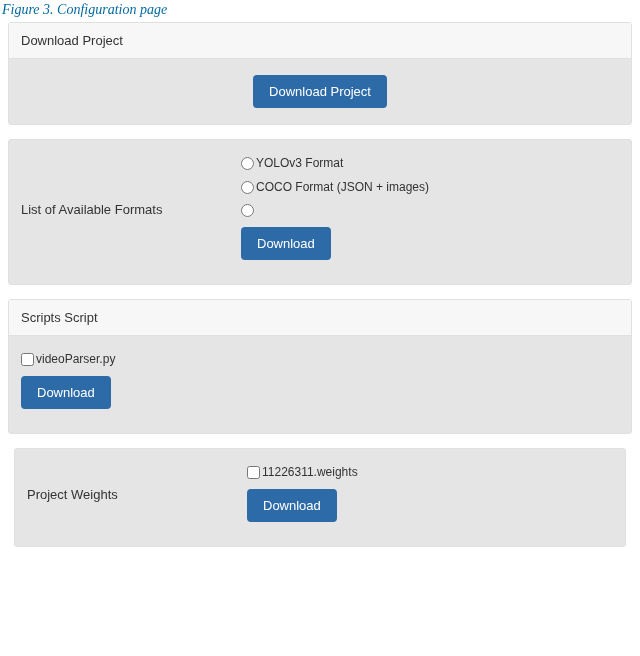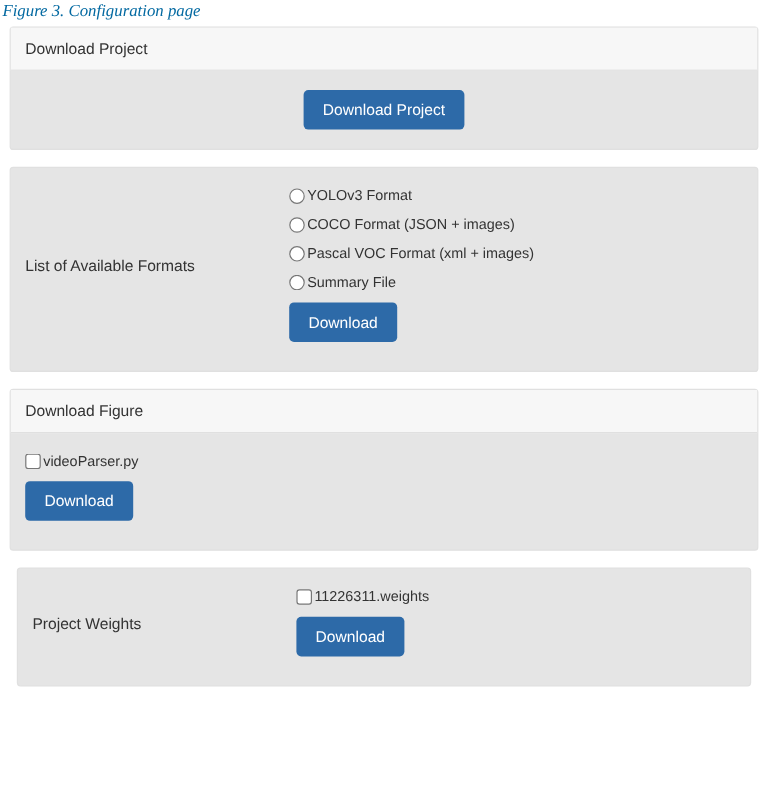--- a/index.html
+++ b/index.html
@@ -103,36 +103,31 @@
         <label class="option-line">
           <input type="radio" name="fmt" style="">
           <span>YOLOv3 Format</span>
         </label>
         <label class="option-line">
           <input type="radio" name="fmt" style="">
           <span>COCO Format (JSON + images)</span>
         </label>
         <label class="option-line">
           <input type="radio" name="fmt" style="">
-          <span>Pascal VOC Format (xml + images)</span>
-        </label>
-        <label class="option-line">
-          <input type="radio" name="fmt" style="">
-          <span>Summary File</span>
         </label>
         <div class="action-btn-row">
           <button class="btn-primary">Download</button>
         </div>
       </div>
     </div>
   </div>
 </div>
 
 <div class="panel">
-  <div class="panel-header">Download Figure</div>
+  <div class="panel-header">Scripts Script</div>
   <div class="panel-body">
     <div class="form-row">
       <div class="form-options">
         <label class="option-line">
           <input type="checkbox" style="">
           <span>videoParser.py</span>
         </label>
         <div class="action-btn-row">
           <button class="btn-primary">Download</button>
         </div>

